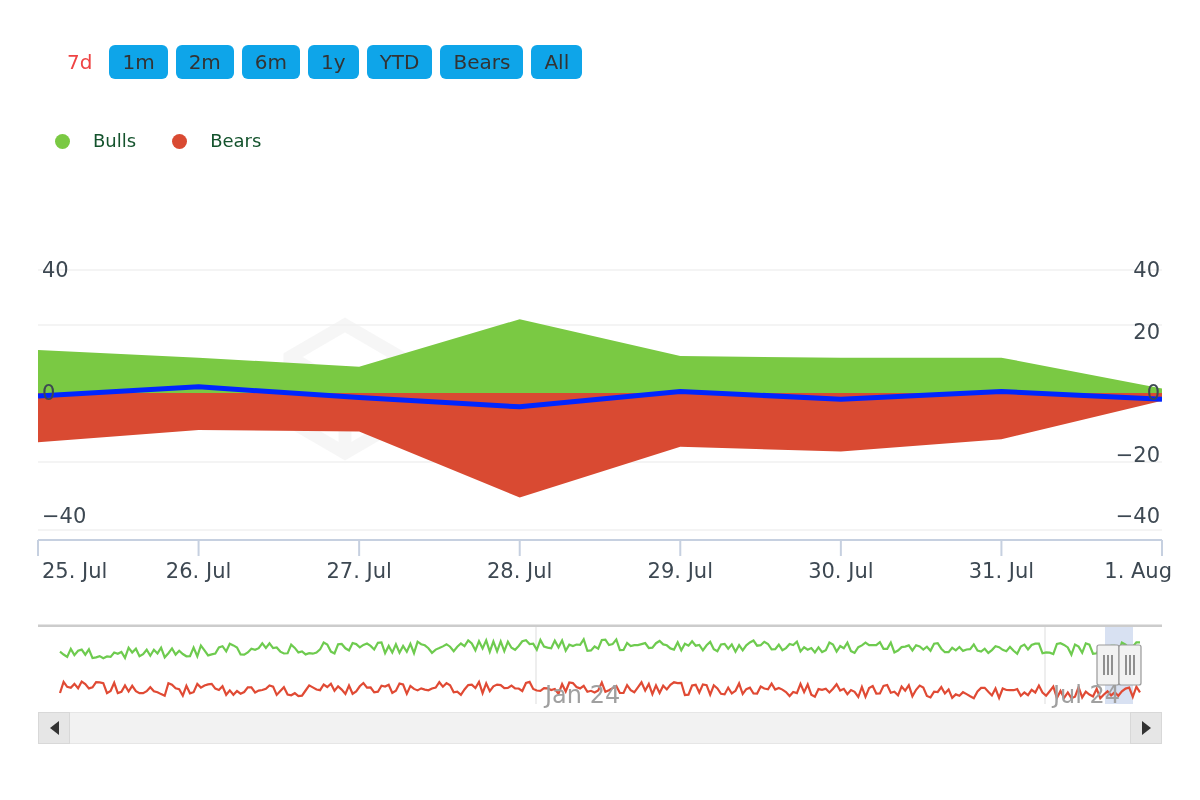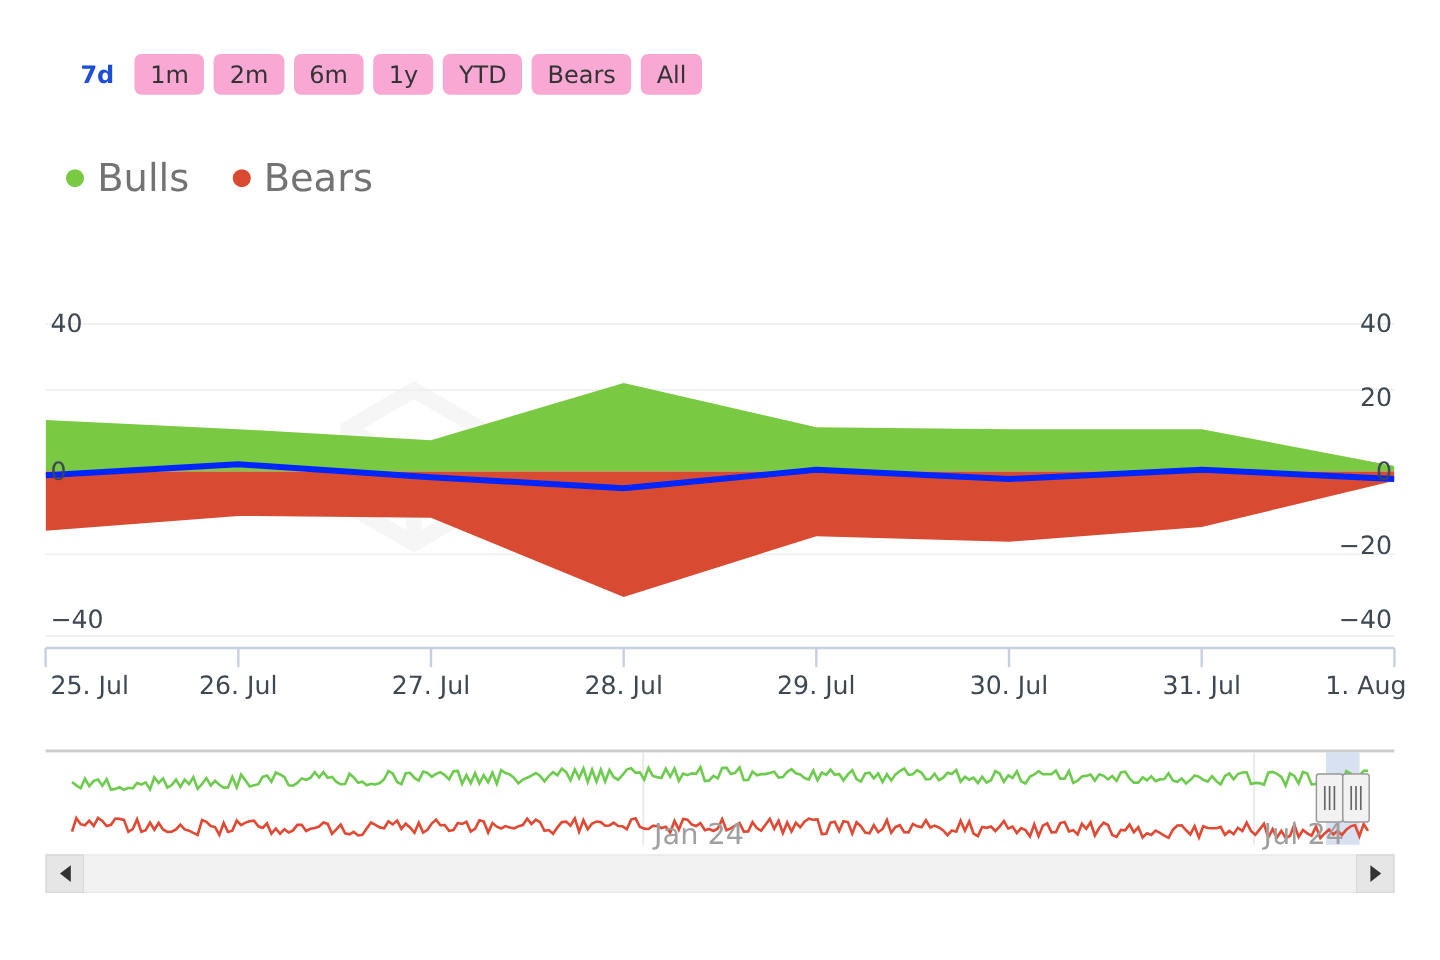--- a/index.html
+++ b/index.html
@@ -20,33 +20,33 @@
     position: absolute;
     left: 58px;
     top: 45px;
     display: flex;
     align-items: center;
     gap: 8px;
   }
   .range-btn {
     font-size: 20px;
     color: #333333;
-    background: #f9a8d4;
+    background: #0ea5e9;
     border: none;
     border-radius: 6px;
     padding: 7px 13px;
     line-height: 1;
     cursor: pointer;
     font-family: "DejaVu Sans", "Liberation Sans", sans-serif;
     white-space: nowrap;
   }
   .range-btn.selected {
     background: transparent;
-    color: #1d4ed8;
-    font-weight: bold;
+    color: #ef4444;
+    font-weight: normal;
     padding-left: 9px;
     padding-right: 9px;
   }
 
   
   #legend {
     position: absolute;
     left: 55px;
     top: 132px;
     display: flex;
@@ -59,23 +59,24 @@
     gap: 11px;
     cursor: pointer;
   }
   .legend-dot {
     width: 15px;
     height: 15px;
     border-radius: 50%;
     display: block;
   }
   .legend-label {
-    font-size: 32px;
-    color: #737373;
+    font-size: 18px;
+    color: #14532d;
     line-height: 1;
+    margin-left: 12px;
   }
 
   
   #chart-area {
     position: absolute;
     left: 0;
     top: 0;
     width: 1200px;
     height: 800px;
   }

